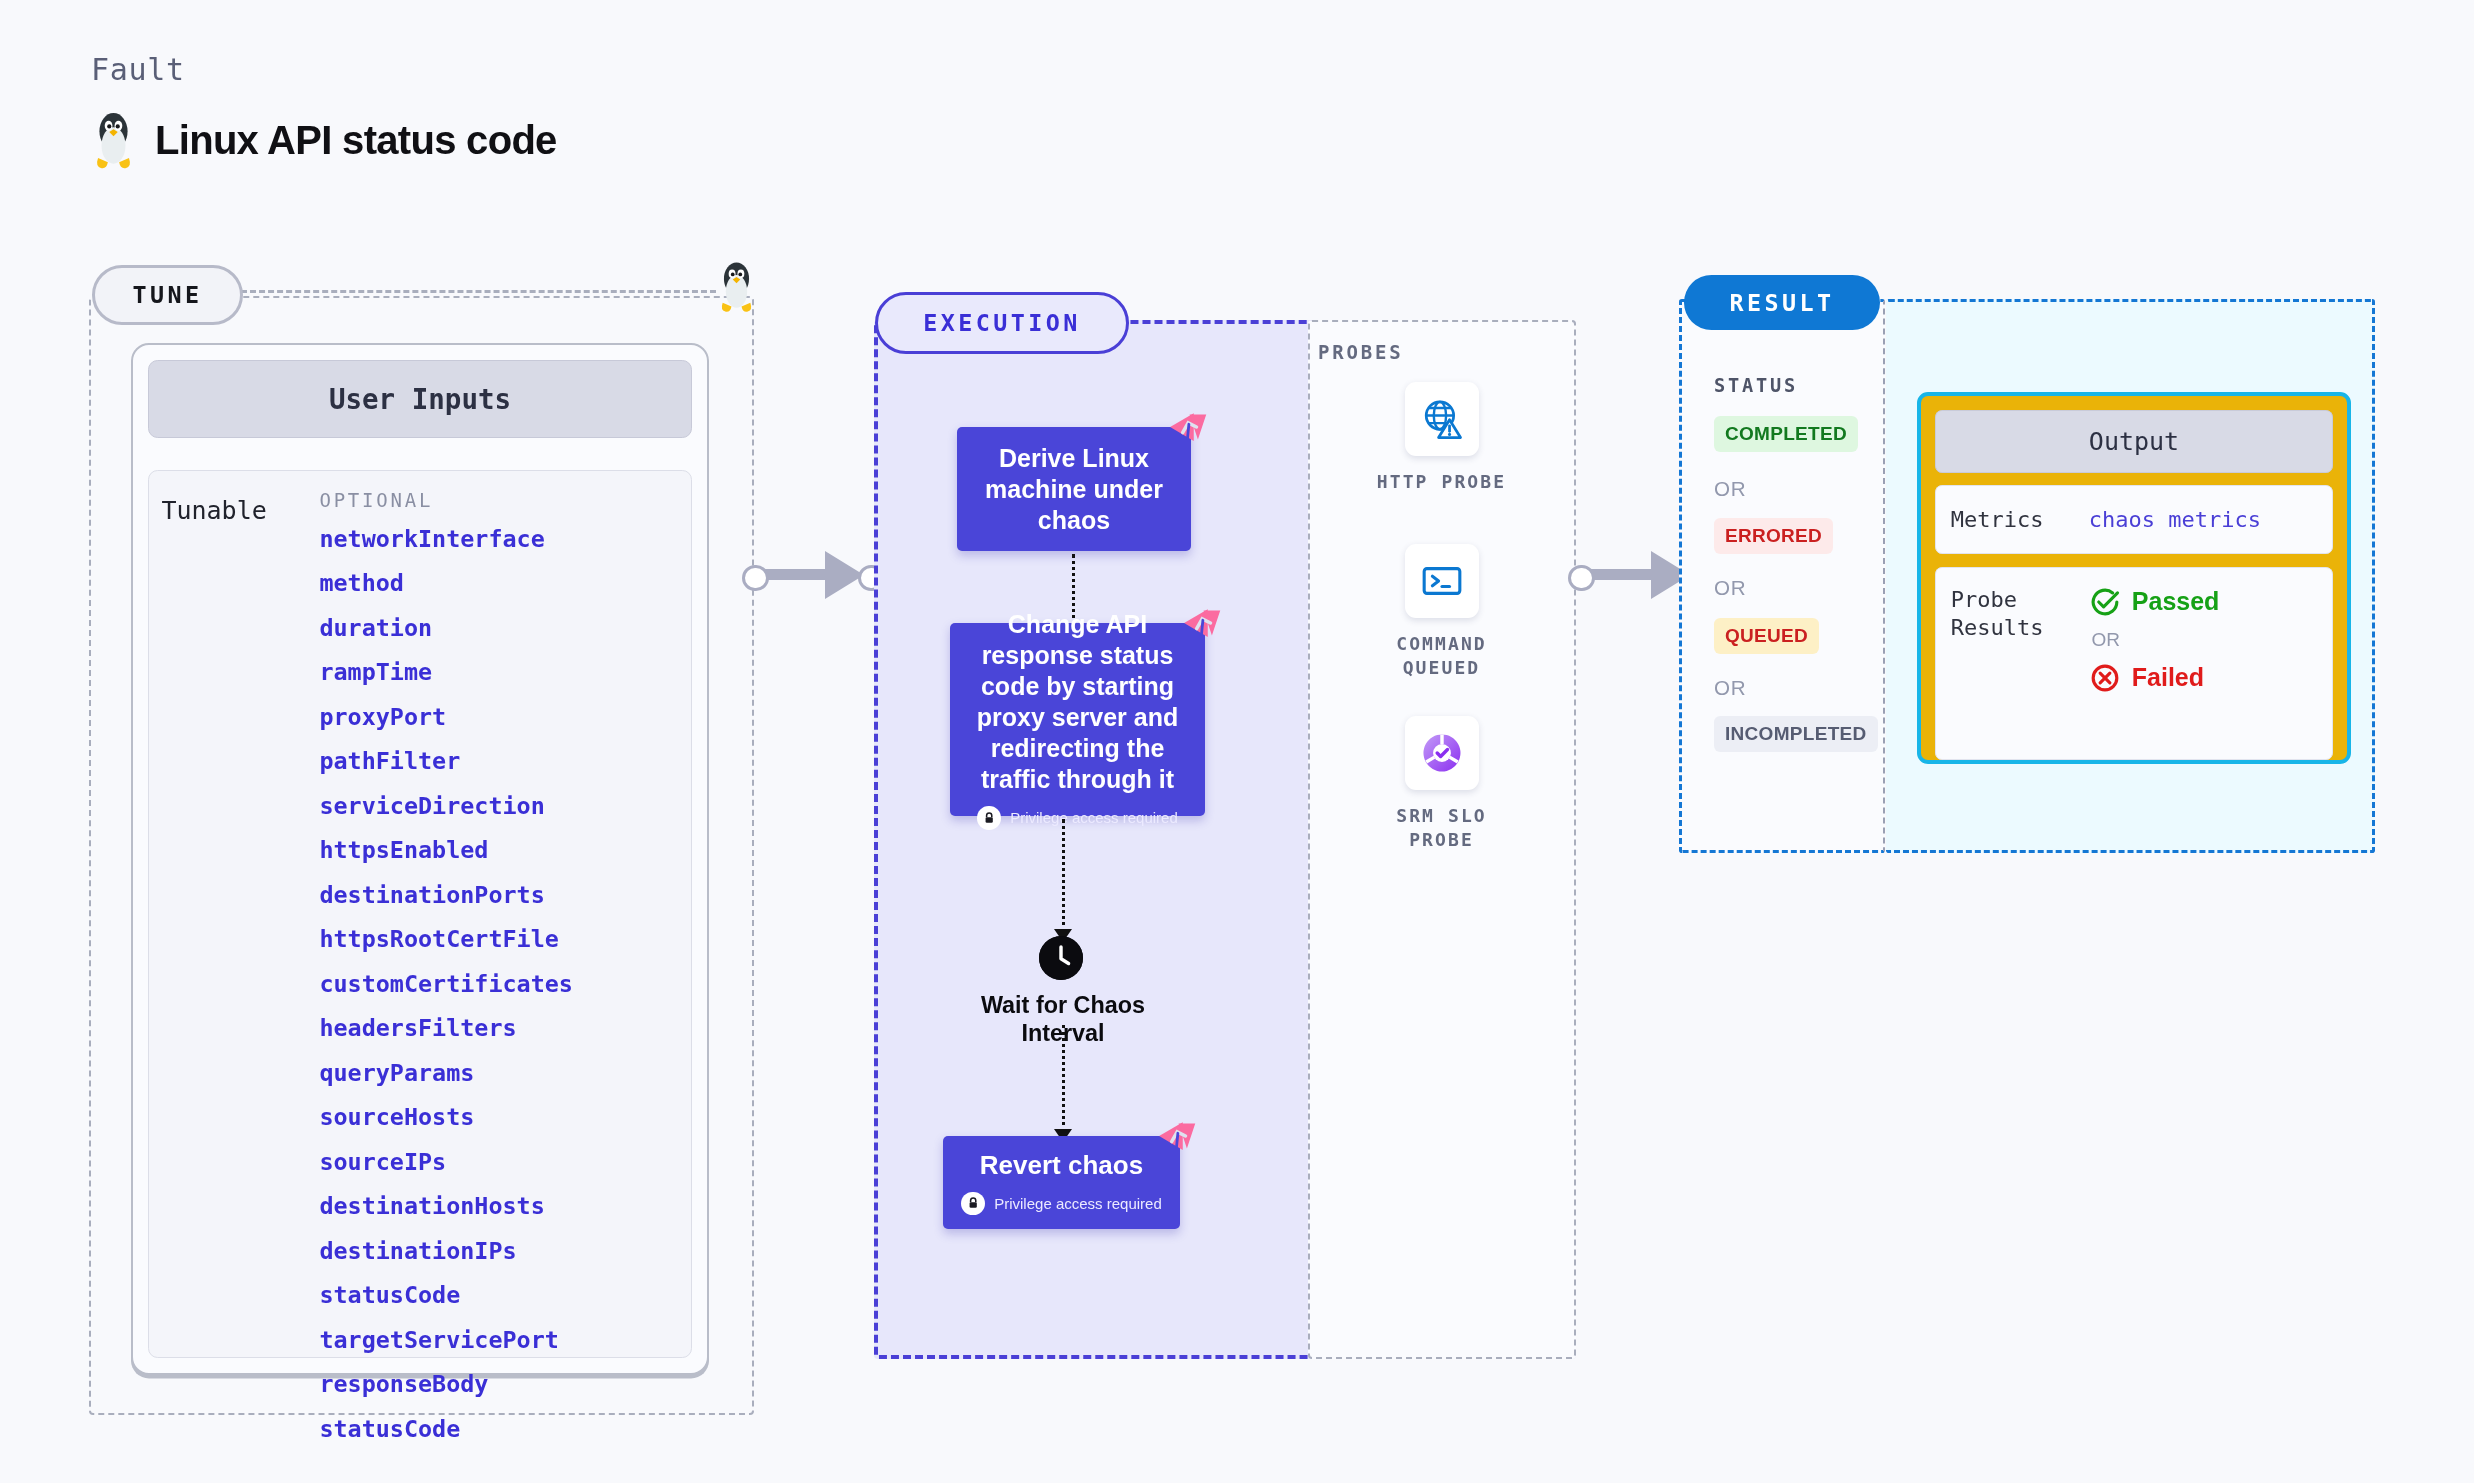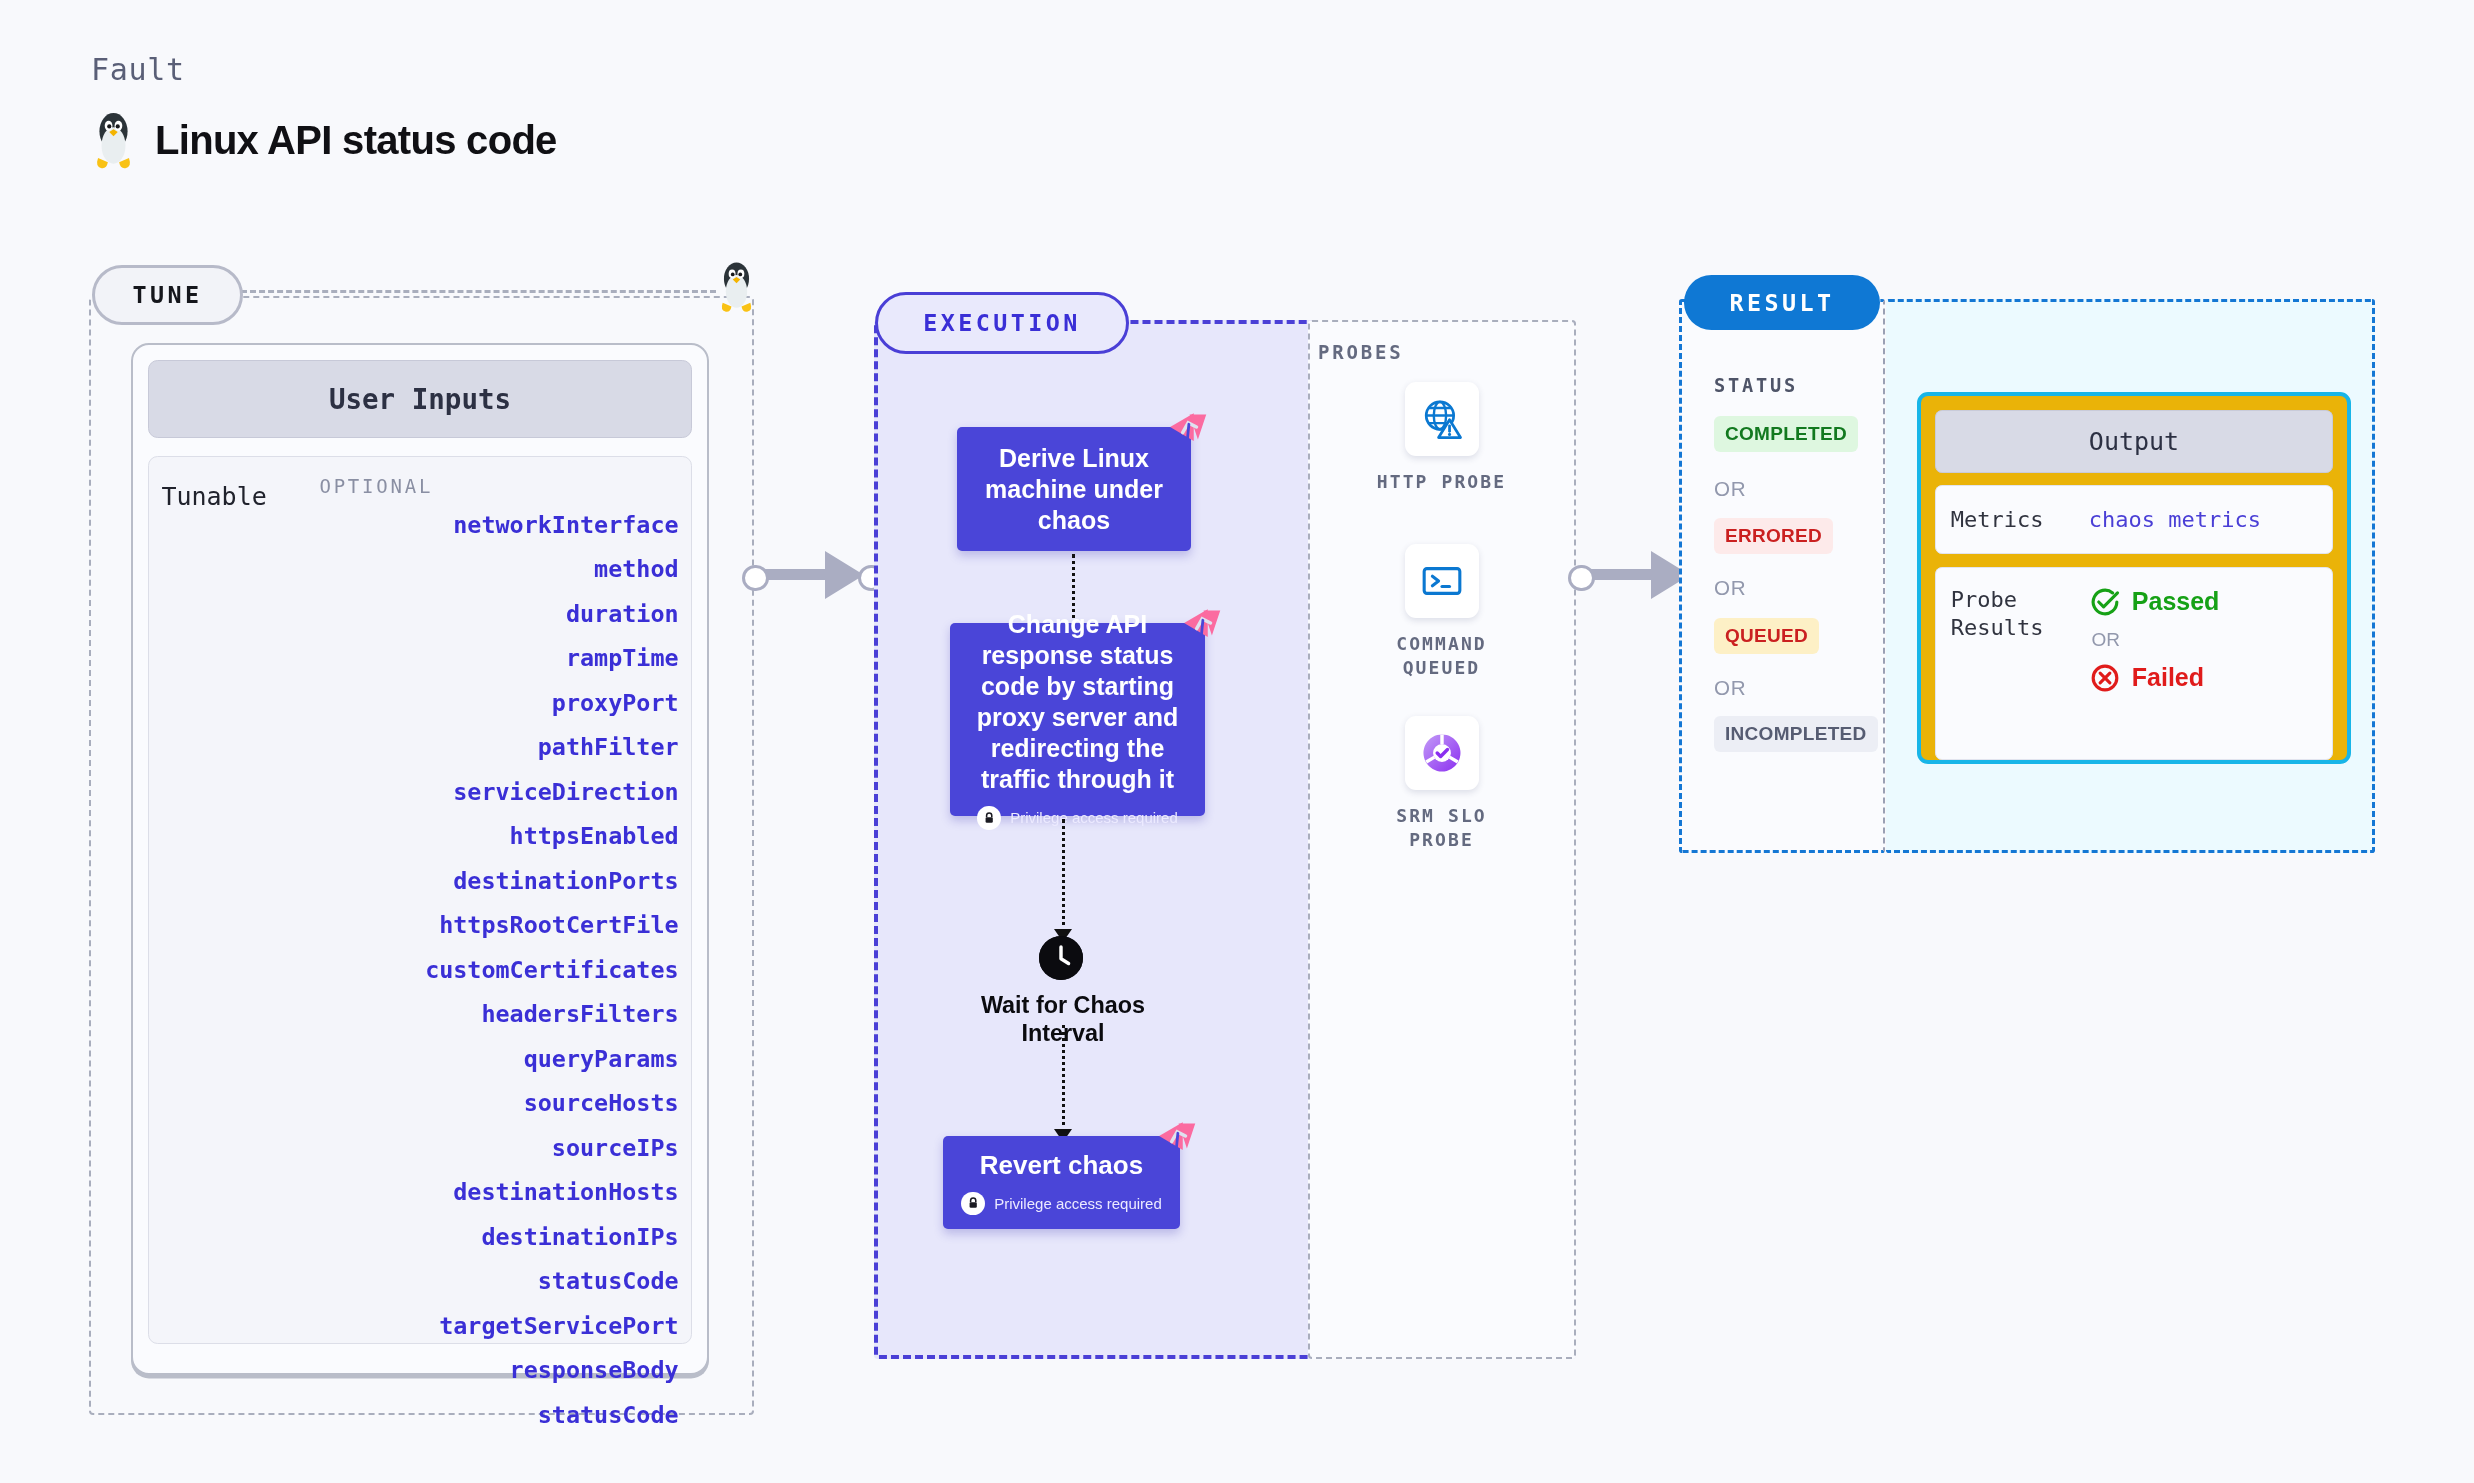--- a/index.html
+++ b/index.html
@@ -46,38 +46,38 @@
     background:#fafbfe;border:2.8px solid #b9bdc9;border-radius:18px;
     box-shadow:0 3.4px 0 0 #b9bdc9;
     box-sizing:border-box;padding:15px;
   }
   #userinputs-header{
     height:76px;background:#d8dae6;border:1.4px solid #c7c9d8;border-radius:9.6px;
     display:flex;align-items:center;justify-content:center;
     font-family:"DejaVu Sans Mono", monospace;font-size:27.5px;font-weight:bold;color:#2c3043;
   }
   #tunable-box{
-    margin-top:18px;height:888px;background:#f4f5fa;
+    margin-top:32px;height:888px;background:#f4f5fa;
     border:1.4px solid #dcdee8;border-radius:9.6px;
     box-sizing:border-box;padding:18px 12.4px;
     display:flex;
   }
   #tunable-label{
     width:158px;flex:0 0 158px;
     font-family:"DejaVu Sans Mono", monospace;font-size:25px;color:#20222c;
     padding-top:6.9px;
   }
   #tunable-col{flex:1;}
   #optional-label{
     font-family:"DejaVu Sans Mono", monospace;font-size:19px;
     color:#8a8fa3;letter-spacing:2.8px;margin-bottom:13.8px;
   }
   .param{
     font-family:"DejaVu Sans Mono", monospace;font-size:23.4px;font-weight:bold;
-    color:#3a2fd6;margin:0 0 16.5px 0;white-space:nowrap;text-align:right;
+    color:#3a2fd6;margin:0 0 16.5px 0;white-space:nowrap;
   }
 
   
   #exec-dashed{
     left:874px;top:320px;width:702px;height:1039px;
     border:4.1px dashed #4a3fd6;border-radius:4.1px;background:#e7e7fb;
     box-sizing:border-box;
   }
   #exec-pill{
     left:875px;top:292px;width:248px;height:56px;

